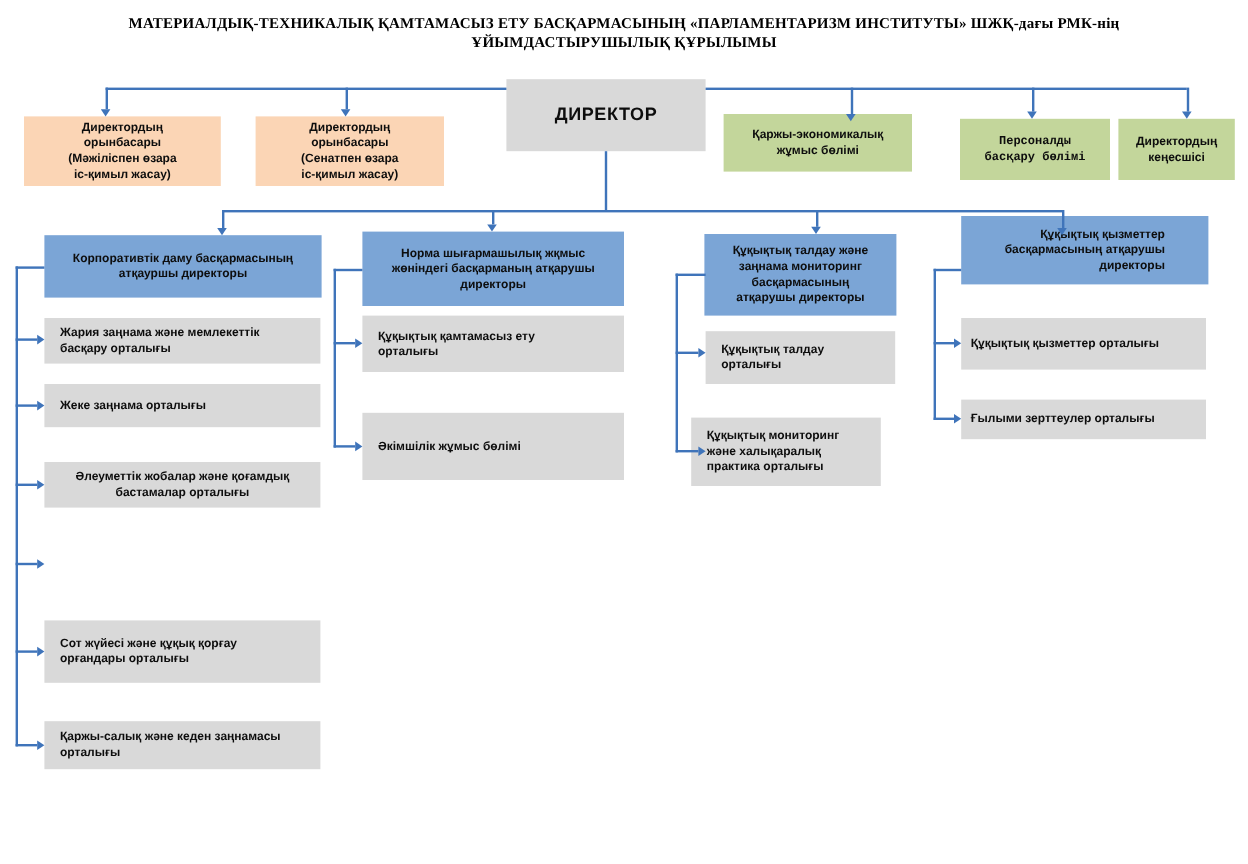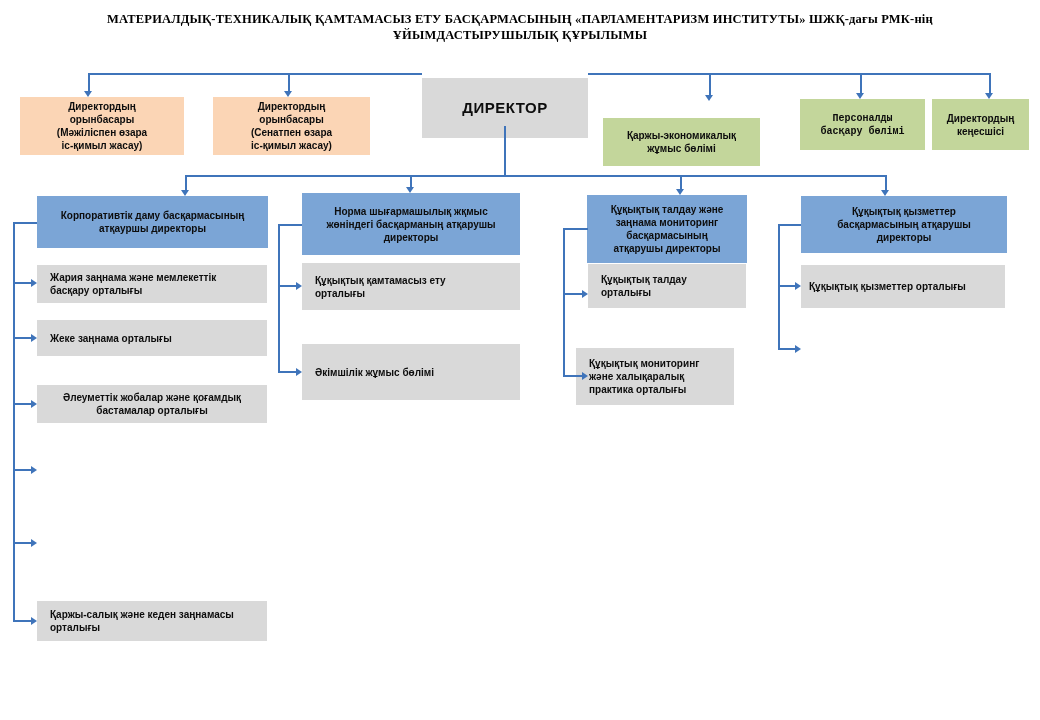--- a/index.html
+++ b/index.html
@@ -10,21 +10,21 @@
          line-height:1.25;color:#000;letter-spacing:.2px;}
   .box{position:absolute;display:flex;align-items:center;justify-content:center;
        font-weight:bold;font-size:10px;line-height:1.3;color:#0d0d0d;text-align:center;
        white-space:pre-line;box-sizing:border-box;padding:2px 6px;}
   .box.left{justify-content:flex-start;text-align:left;padding-left:13px;padding-right:8px;}
   .box.pad-lg{padding-left:8px;}
   .gray{background:#d9d9d9;}
   .orange{background:#fbd5b5;}
   .green{background:#c3d69b;}
   .blue{background:#7ba5d6;}
-  .director{font-size:15px;letter-spacing:.5px;margin-top:12px;}
+  .director{font-size:15px;letter-spacing:.5px;}
   .hline{position:absolute;height:1.5px;background:#3f74ba;}
   .vline{position:absolute;width:1.5px;background:#3f74ba;}
   .arrow-down{position:absolute;width:0;height:0;
     border-left:4px solid transparent;border-right:4px solid transparent;
     border-top:6px solid #3f74ba;}
   .arrow-right{position:absolute;width:0;height:0;
     border-top:4px solid transparent;border-bottom:4px solid transparent;
     border-left:6px solid #3f74ba;}
 </style>
 </head>
@@ -41,59 +41,62 @@
 
   <div class="box orange" style="left:20px;top:97px;width:164px;height:58px;">Директордың
 орынбасары
 (Мәжіліспен өзара
 іс-қимыл жасау)</div>
   <div class="box orange" style="left:213px;top:97px;width:157px;height:58px;">Директордың
 орынбасары
 (Сенатпен өзара
 іс-қимыл жасау)</div>
 
-  <div class="box green" style="left:603px;top:118px;width:157px;height:48px;">Қаржы-экономикалық
+  <div class="box green" style="left:603px;top:95px;width:157px;height:48px;">Қаржы-экономикалық
 жұмыс бөлімі</div>
   <div class="box green" style="left:800px;top:99px;width:125px;height:51px;font-family:Liberation Mono, monospace;">Персоналды
 басқару бөлімі</div>
   <div class="box green" style="left:932px;top:99px;width:97px;height:51px;">Директордың
 кеңесшісі</div>
 
   <div class="box blue" style="left:37px;top:196px;width:231px;height:52px;">Корпоративтік даму басқармасының
 атқауршы директоры</div>
   <div class="box blue" style="left:302px;top:193px;width:218px;height:62px;">Норма шығармашылық жқмыс
 жөніндегі басқарманың атқарушы
 директоры</div>
   <div class="box blue" style="left:587px;top:195px;width:160px;height:68px;">Құқықтық талдау және
 заңнама мониторинг
 басқармасының
 атқарушы директоры</div>
-  <div class="box blue" style="left:801px;top:196px;width:206px;height:57px;">Құқықтық қызметтер
+  <div class="box blue" style="left:801px;top:180px;width:206px;height:57px;text-align:right;">Құқықтық қызметтер
 басқармасының атқарушы
 директоры</div>
 
   <div class="box gray left" style="left:37px;top:265px;width:230px;height:38px;">Жария заңнама және мемлекеттік
 басқару орталығы</div>
   <div class="box gray left" style="left:37px;top:320px;width:230px;height:36px;">Жеке заңнама орталығы</div>
   <div class="box gray" style="left:37px;top:385px;width:230px;height:38px;">Әлеуметтік жобалар және қоғамдық
 бастамалар орталығы</div>
+  <div class="box gray left" style="left:37px;top:517px;width:230px;height:52px;">Сот жүйесі және құқық қорғау
+орғандары орталығы</div>
   <div class="box gray left" style="left:37px;top:601px;width:230px;height:40px;">Қаржы-салық және кеден заңнамасы
 орталығы</div>
 
   <div class="box gray left" style="left:302px;top:263px;width:218px;height:47px;">Құқықтық қамтамасыз ету
 орталығы</div>
   <div class="box gray left" style="left:302px;top:344px;width:218px;height:56px;">Әкімшілік жұмыс бөлімі</div>
 
-  <div class="box gray left" style="left:588px;top:264px;width:158px;height:44px;">Құқықтық талдау
+  <div class="box gray left" style="left:588px;top:276px;width:158px;height:44px;">Құқықтық талдау
 орталығы</div>
   <div class="box gray left" style="left:576px;top:348px;width:158px;height:57px;">Құқықтық мониторинг
 және халықаралық
 практика орталығы</div>
 
   <div class="box gray left pad-lg" style="left:801px;top:265px;width:204px;height:43px;">Құқықтық қызметтер орталығы</div>
+  <div class="box gray left pad-lg" style="left:801px;top:333px;width:204px;height:33px;">Ғылыми зерттеулер орталығы</div>
 
   <div>
 
     <div class="hline" style="left:88px;top:73px;width:334px;"></div>
     <div class="vline" style="left:88px;top:73px;height:18px;"></div>
     <div class="arrow-down" style="left:84px;top:91px;"></div>
     <div class="vline" style="left:288px;top:73px;height:18px;"></div>
     <div class="arrow-down" style="left:284px;top:91px;"></div>
 
     <div class="hline" style="left:588px;top:73px;width:401px;"></div>

